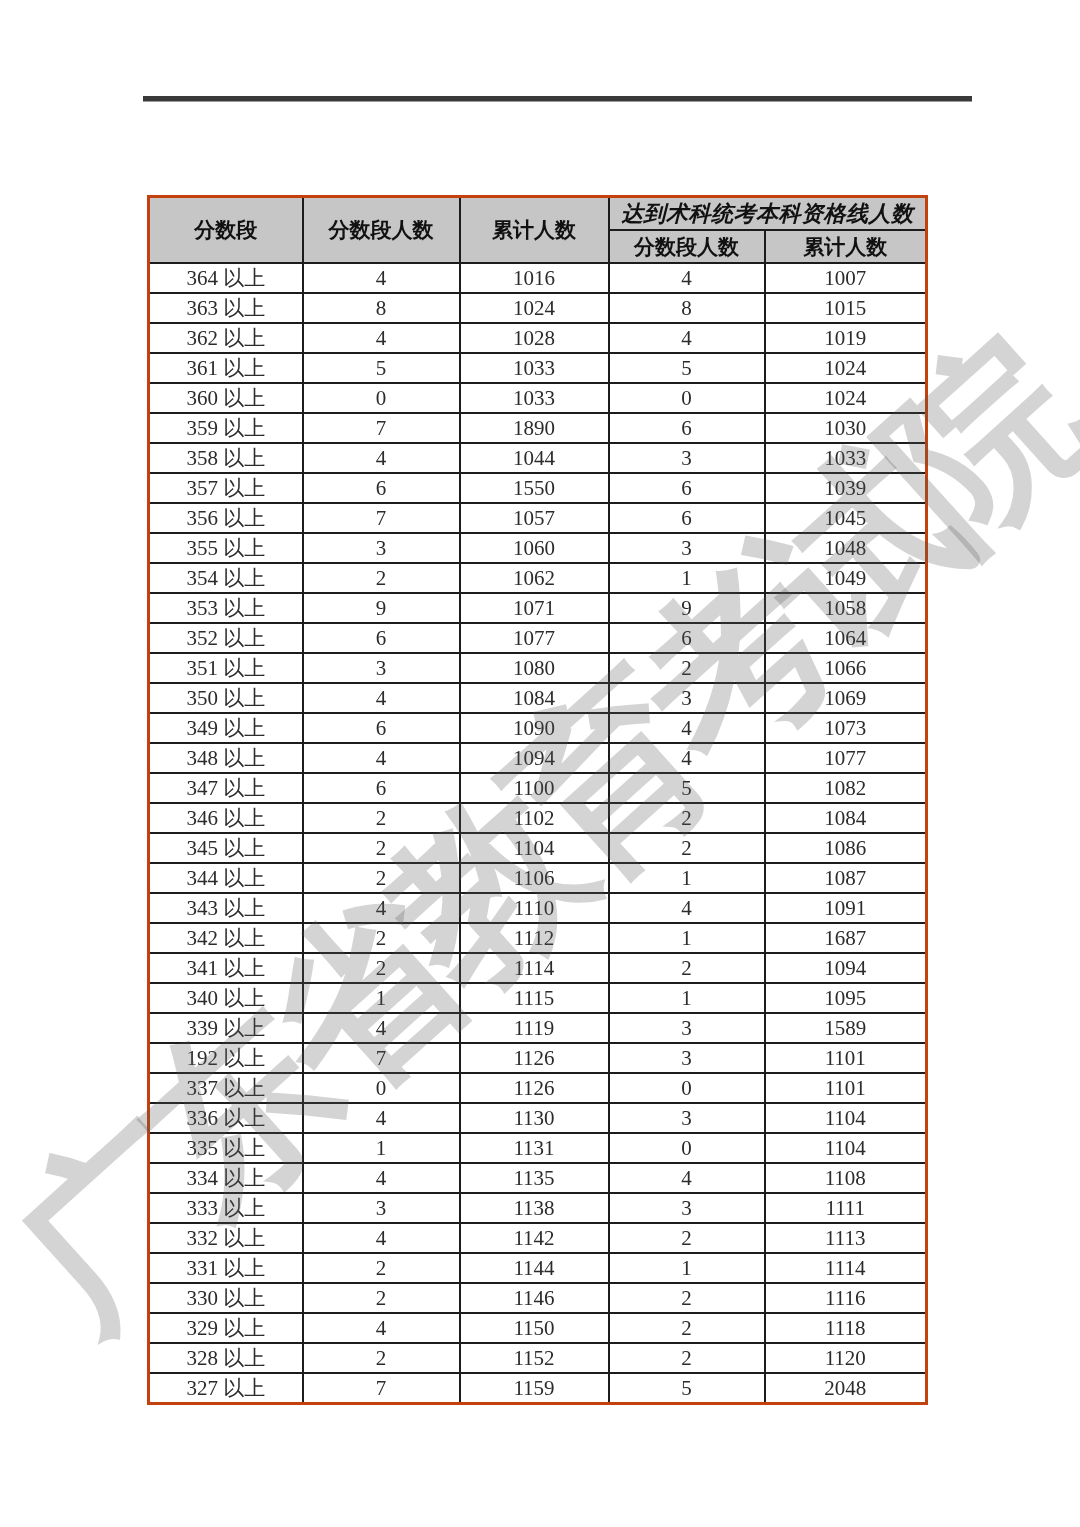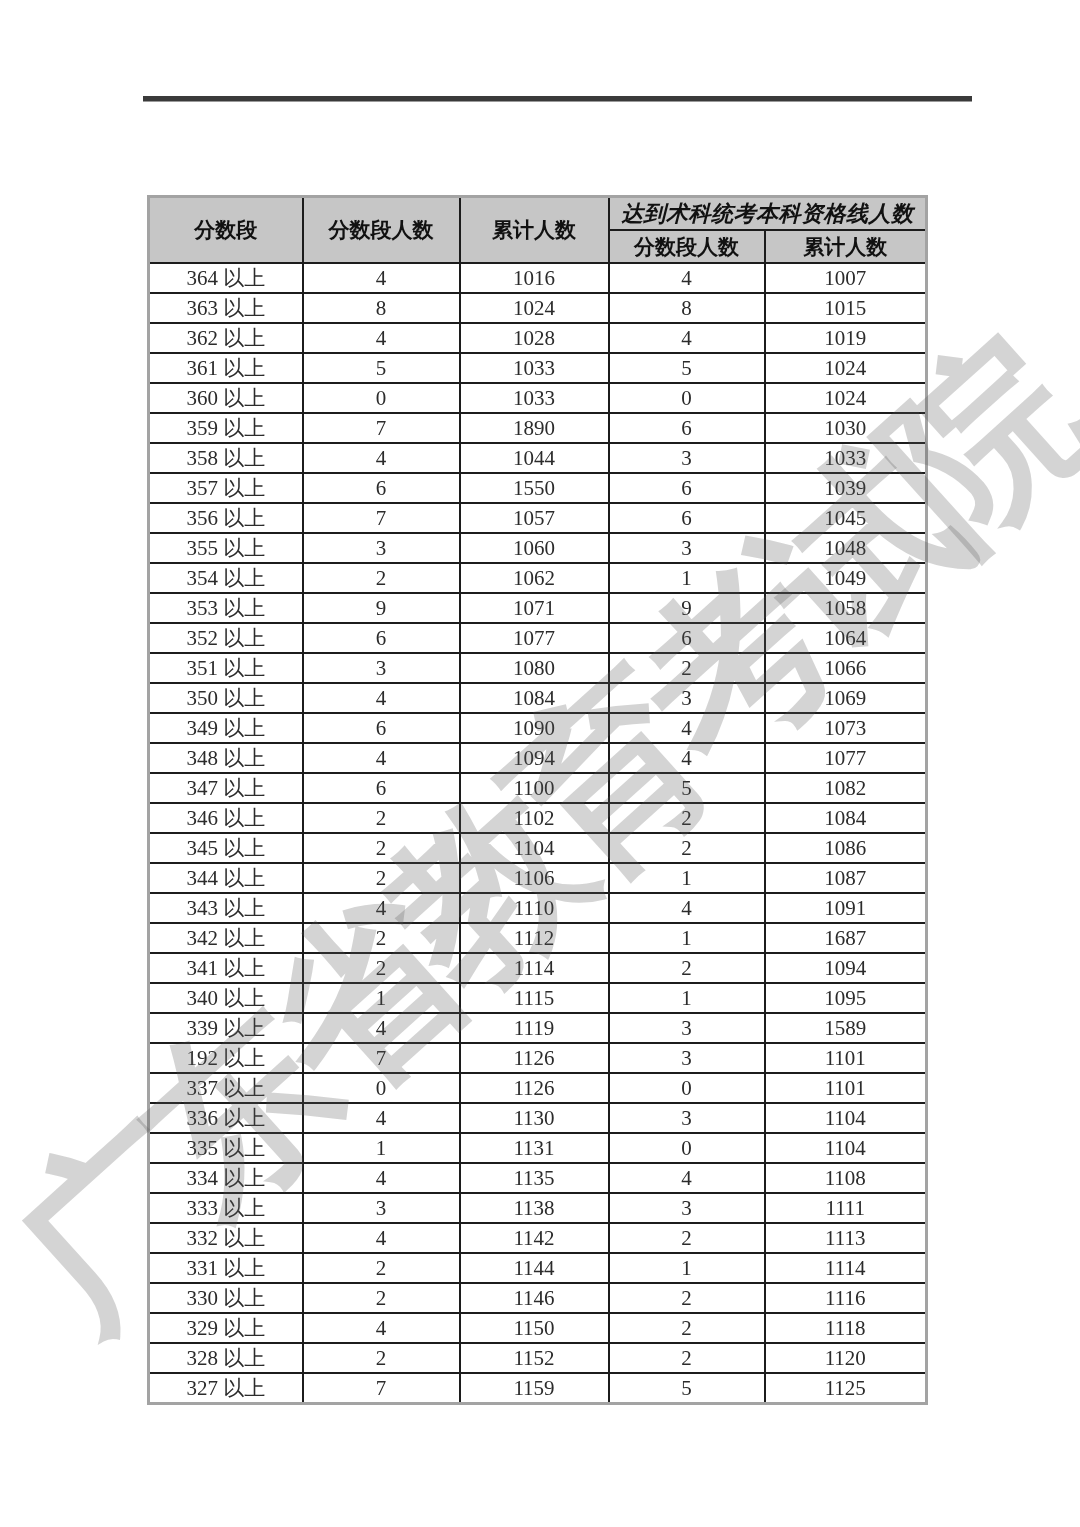--- a/index.html
+++ b/index.html
@@ -40,21 +40,21 @@
   table.score-table td {
     border: 2px solid #1c1c1c;
     text-align: center;
     vertical-align: middle;
     padding: 0;
     color: #2b2b2b;
     overflow: hidden;
     white-space: nowrap;
   }
   table.score-table {
-    border: 3px solid #a3a3a3;
+    border: 3px solid #c2410c;
   }
   table.score-table th {
     background: #c6c6c6;
     font-family: "Liberation Sans", "DejaVu Sans", sans-serif;
     font-weight: bold;
     font-size: 21px;
     height: 31px;
     color: #111111;
   }
   table.score-table th.group-header {
@@ -375,21 +375,21 @@
           <td>2</td>
           <td>1152</td>
           <td>2</td>
           <td>1120</td>
         </tr>
         <tr>
           <td>327 以上</td>
           <td>7</td>
           <td>1159</td>
           <td>5</td>
-          <td>1125</td>
+          <td>2048</td>
         </tr>
       </tbody>
   </table>
 
   <div class="watermark">
     <span>广东省教育考试院</span>
   </div>
 
 </div>
 

